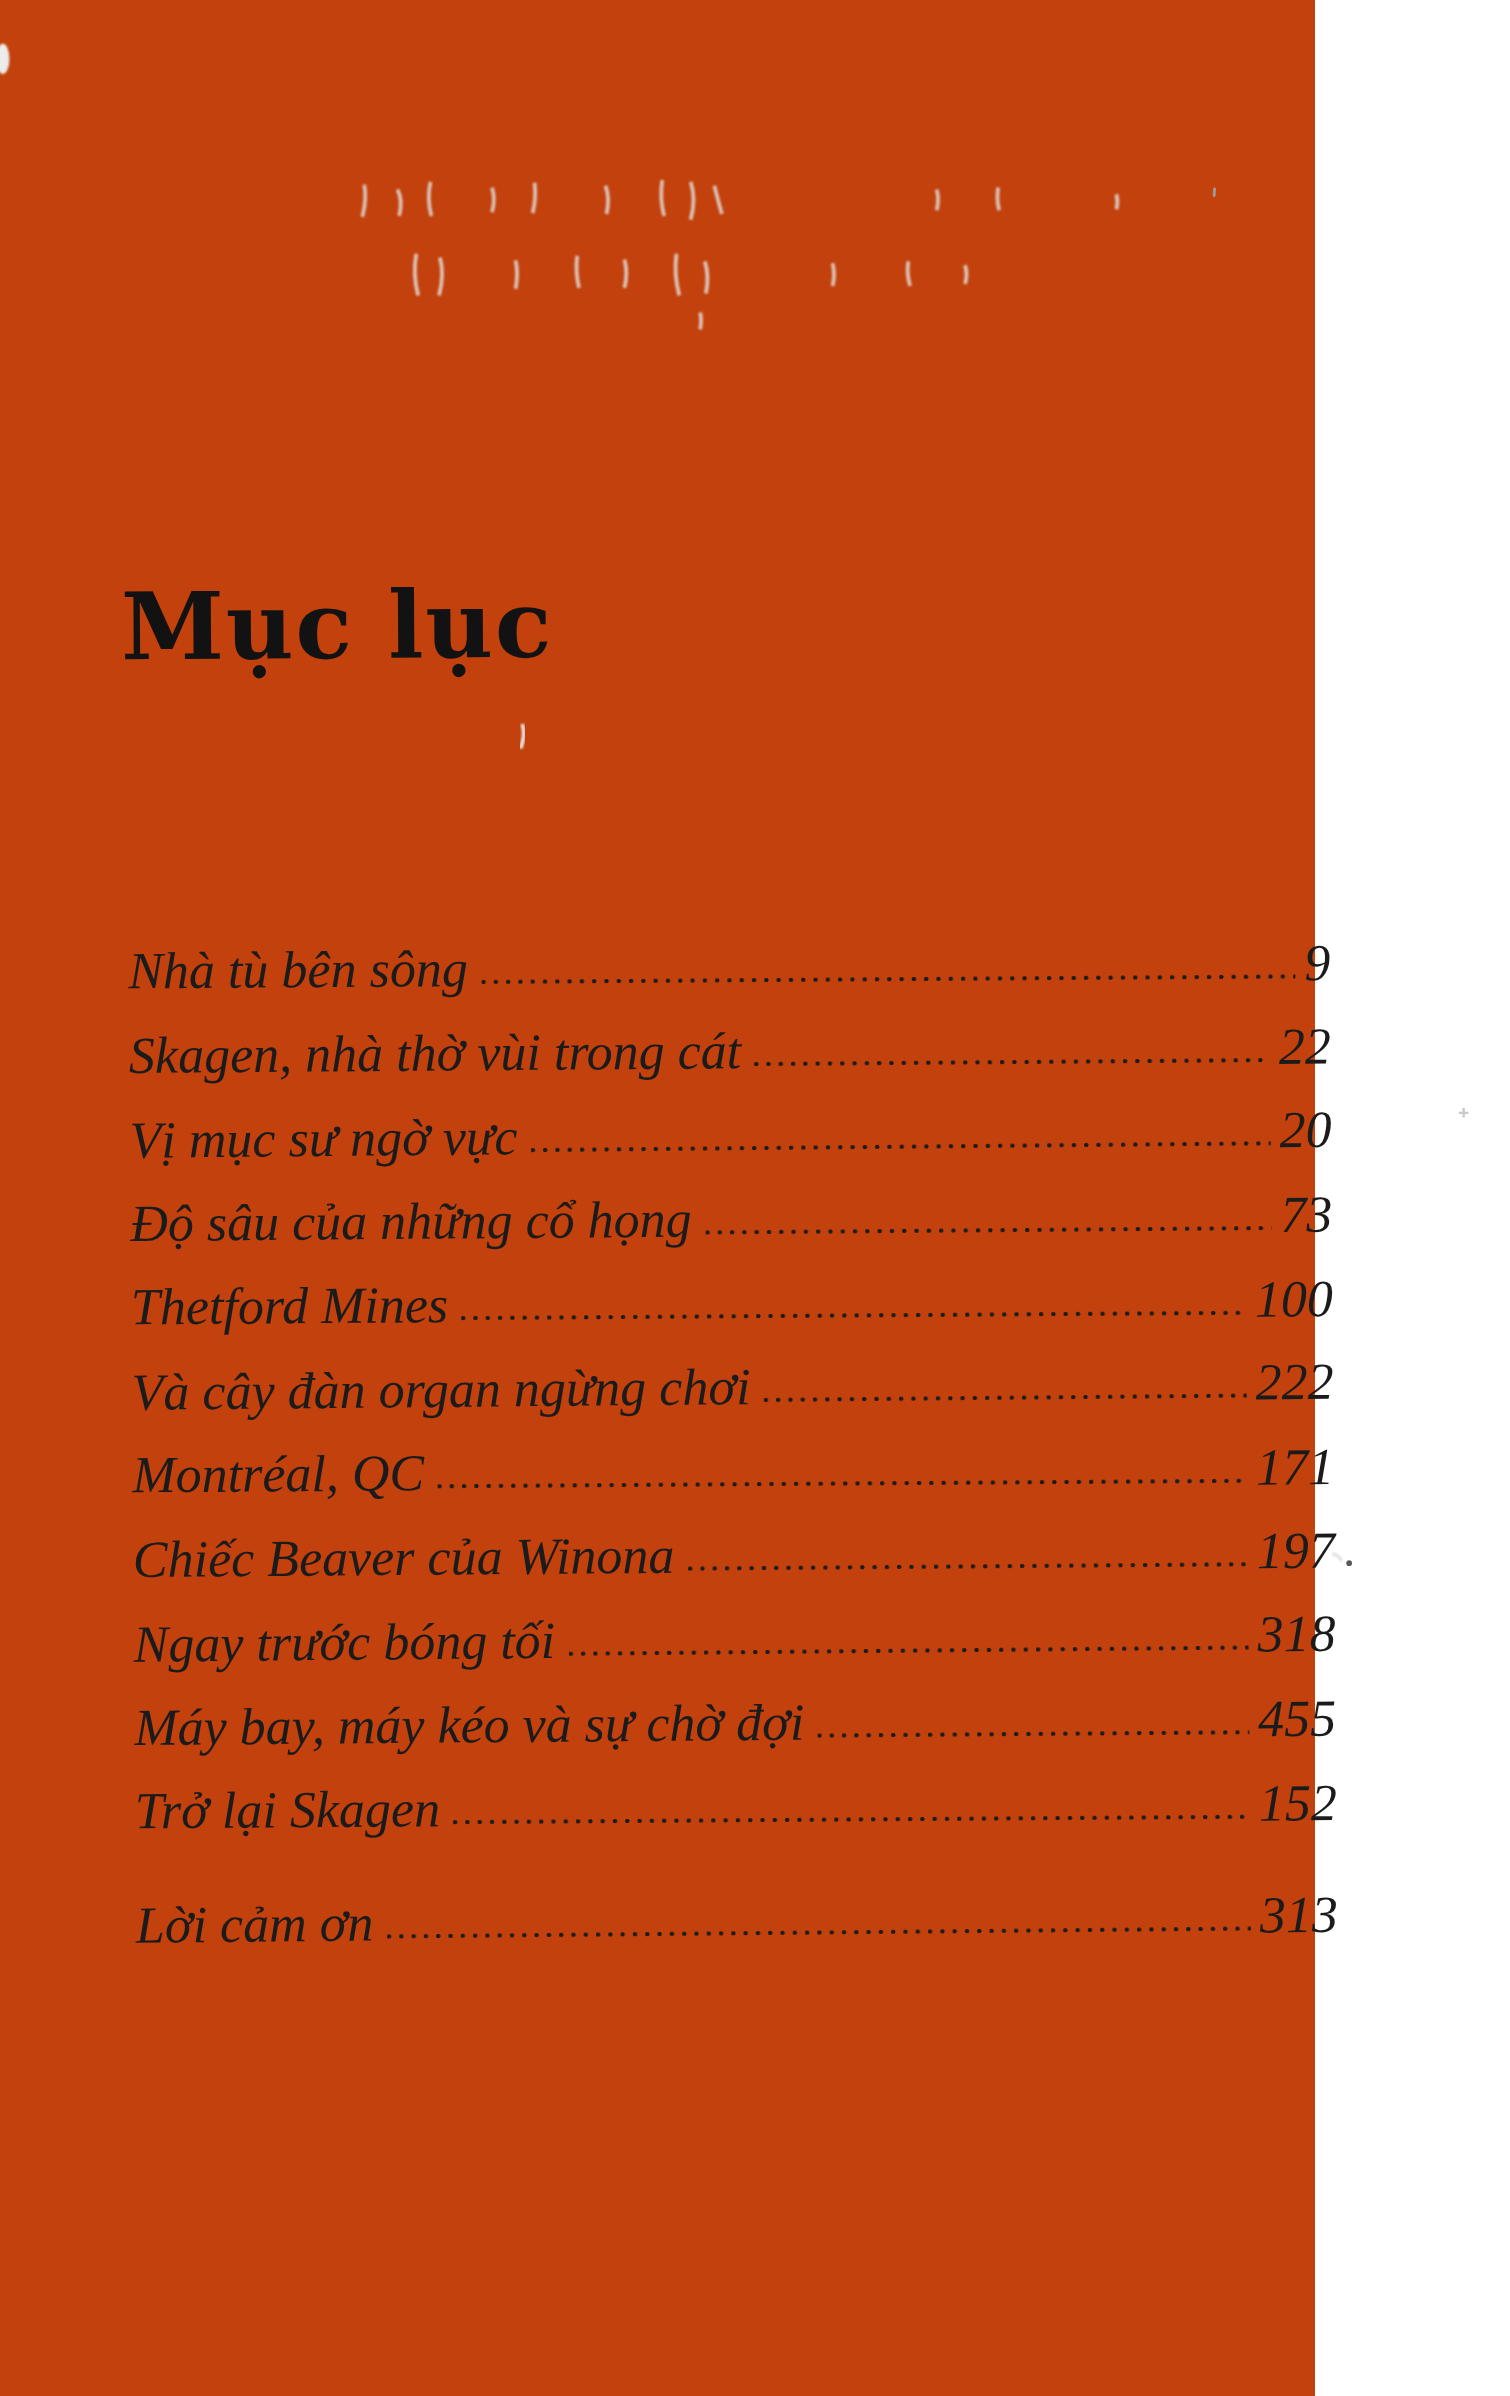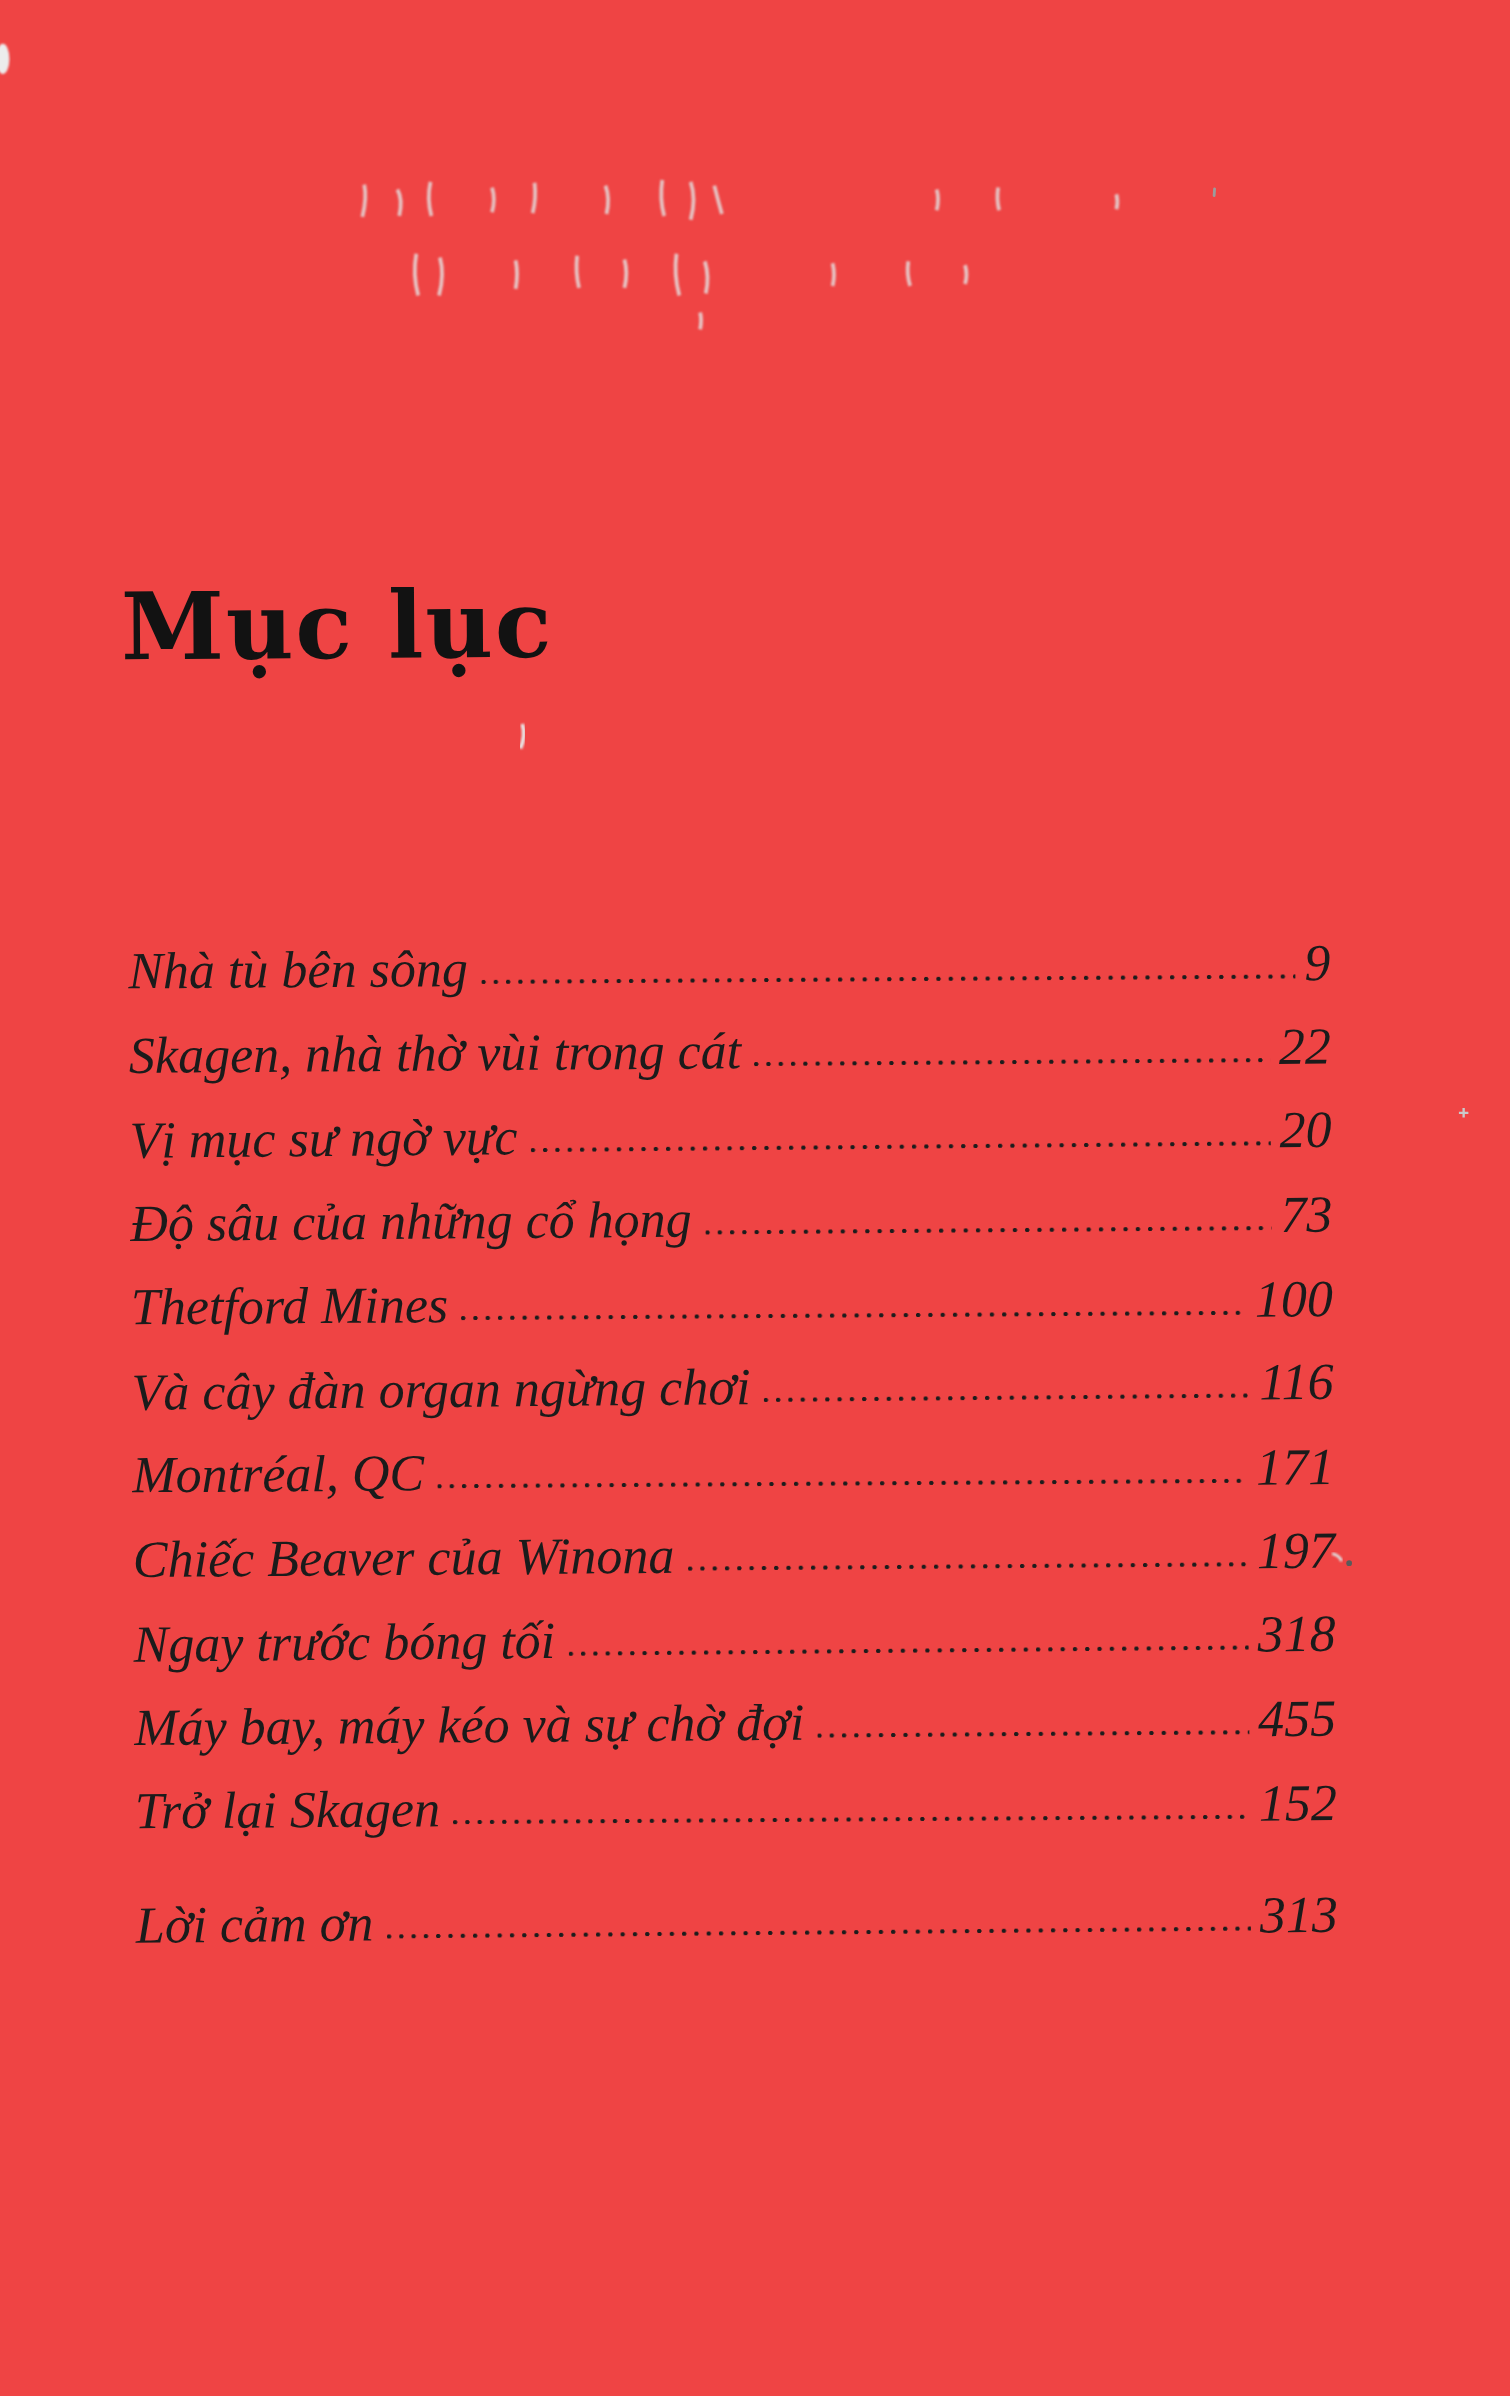--- a/index.html
+++ b/index.html
@@ -5,23 +5,23 @@
   html, body {
     margin: 0;
     padding: 0;
     width: 1510px;
     height: 2396px;
     background: #ffffff;
     overflow: hidden;
   }
   .page {
     position: relative;
-    width: 1510px;
+    width: 1315px;
     height: 2396px;
-    background: #ef4444;
+    background: #c2410c;
     font-family: "Liberation Serif", "DejaVu Serif", serif;
     color: #181818;
   }
   
   .title {
     position: absolute;
     left: 121px;
     top: 509px;
     font-family: "DejaVu Serif", "Liberation Serif", serif;
     font-weight: 700;
@@ -155,21 +155,21 @@
       <span class="num">73</span>
     </div>
       <div class="toc-row">
       <span class="t">Thetford Mines</span>
       <span class="leader"></span>
       <span class="num">100</span>
     </div>
       <div class="toc-row">
       <span class="t">Và cây đàn organ ngừng chơi</span>
       <span class="leader"></span>
-      <span class="num">116</span>
+      <span class="num">222</span>
     </div>
       <div class="toc-row">
       <span class="t">Montréal, QC</span>
       <span class="leader"></span>
       <span class="num">171</span>
     </div>
       <div class="toc-row">
       <span class="t">Chiếc Beaver của Winona</span>
       <span class="leader"></span>
       <span class="num">197</span>

